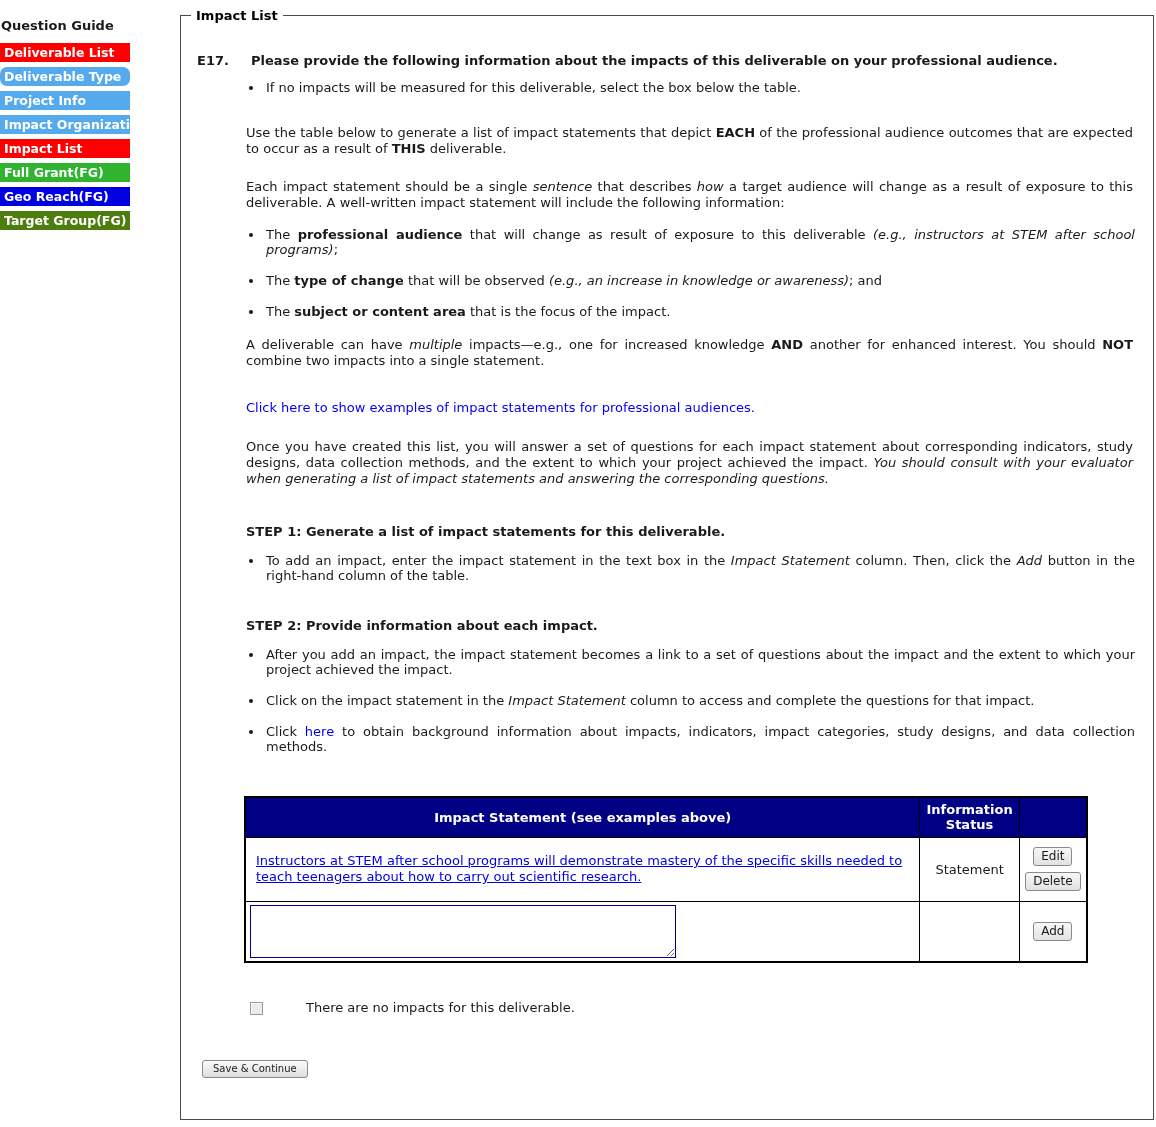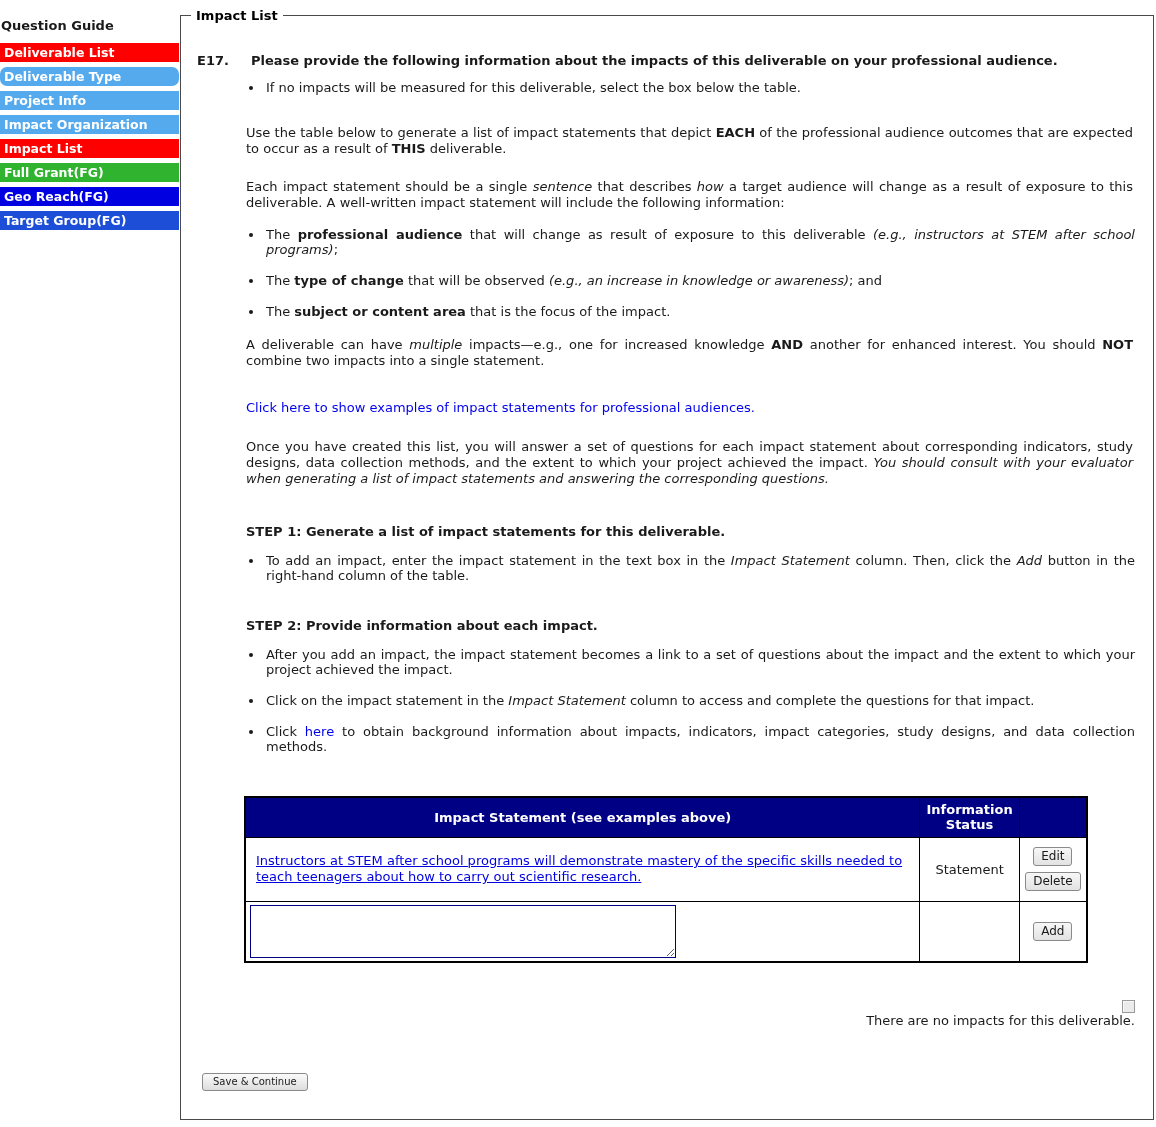--- a/index.html
+++ b/index.html
@@ -11,21 +11,21 @@
     width: 1156px;
     height: 1127px;
     position: relative;
   }
   .page { position: relative; width: 1156px; height: 1127px; }
 
   
   .sidebar { position: absolute; left: 0; top: 18px; width: 163px; }
   .qg-title { font-weight: bold; font-size: 13px; margin: 0 0 10px 1px; }
   .qg-item {
-    width: 179px; height: 19px; line-height: 19px;
+    width: 130px; height: 19px; line-height: 19px;
     margin-bottom: 5px; padding-left: 4px;
     color: #ffffff; font-weight: bold; font-size: 12.5px;
     white-space: nowrap; overflow: hidden; cursor: pointer;
   }
 
   
   .main-fieldset {
     position: absolute; left: 180px; top: 8px;
     width: 974px; height: 1112px;
     border: 1px solid #4a4a4a; margin: 0; padding: 0;
@@ -85,21 +85,21 @@
 
   .cell-input { padding: 3px 4px; height: 61px; vertical-align: middle; }
   .impact-textarea {
     width: 426px; height: 53px; display: block;
     border: 1px solid #000080; resize: both;
     font-family: "DejaVu Sans", "Liberation Sans", sans-serif; font-size: 13px;
     margin: 0; outline: none;
   }
 
   
-  .no-impacts-row { display: flex; align-items: flex-end; margin: 37px 0 0 53px; flex-direction: column; }
+  .no-impacts-row { display: flex; align-items: flex-end; margin: 37px 0 0 53px; }
   .fake-checkbox {
     width: 13px; height: 13px;
     background: #ebebeb; border: 1px solid #9a9a9a;
     box-shadow: inset 1px 1px 0 #f8f8f8;
     cursor: pointer; flex: 0 0 auto;
   }
   .no-impacts-label { margin-left: 43px; }
 
   .save-row { margin: 45px 0 0 5px; }
   .save-btn {
@@ -117,21 +117,21 @@
 
   <div class="sidebar">
     <div class="qg-title">Question Guide</div>
     <div class="qg-item" style="background-color: rgb(255, 0, 0);">Deliverable List</div>
     <div class="qg-item" style="background-color: rgb(85, 170, 238); border-radius: 7px;">Deliverable Type</div>
     <div class="qg-item" style="background-color: rgb(85, 170, 238);">Project Info</div>
     <div class="qg-item" style="background-color: rgb(85, 170, 238);">Impact Organization</div>
     <div class="qg-item" style="background-color: rgb(255, 0, 0);">Impact List</div>
     <div class="qg-item" style="background-color: rgb(48, 180, 48);">Full Grant(FG)</div>
     <div class="qg-item" style="background-color: rgb(0, 0, 224);">Geo Reach(FG)</div>
-    <div class="qg-item" style="background-color: #1d4ed8;">Target Group(FG)</div>
+    <div class="qg-item" style="background-color: #4d7c0f;">Target Group(FG)</div>
   </div>
 
   <fieldset class="main-fieldset">
     <legend>Impact List</legend>
     <div class="content">
 
       <div class="q-row">
         <span class="q-num">E17.</span>
         <span class="q-text">Please provide the following information about the impacts of this deliverable on your professional audience.</span>
       </div>

